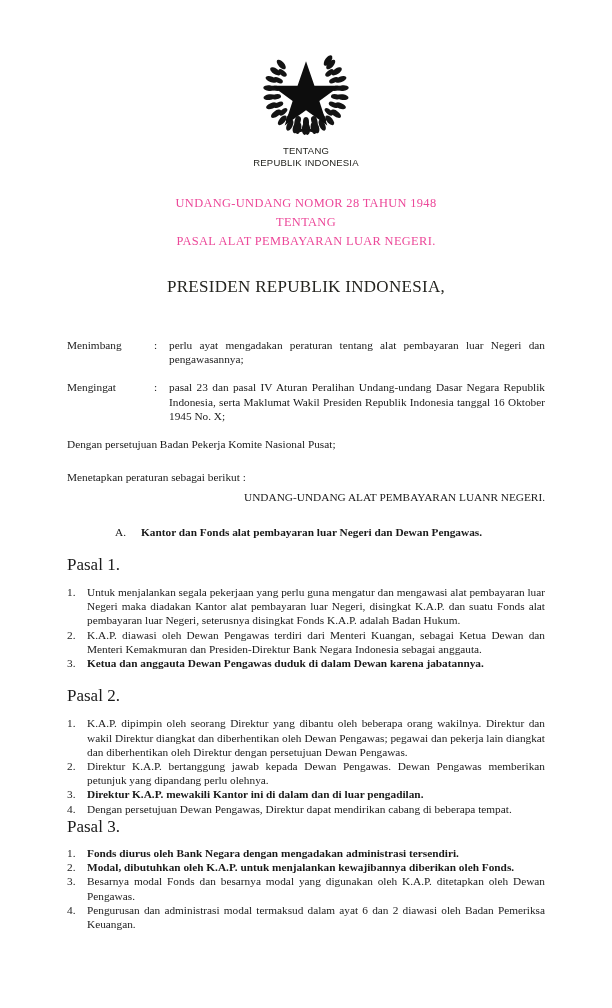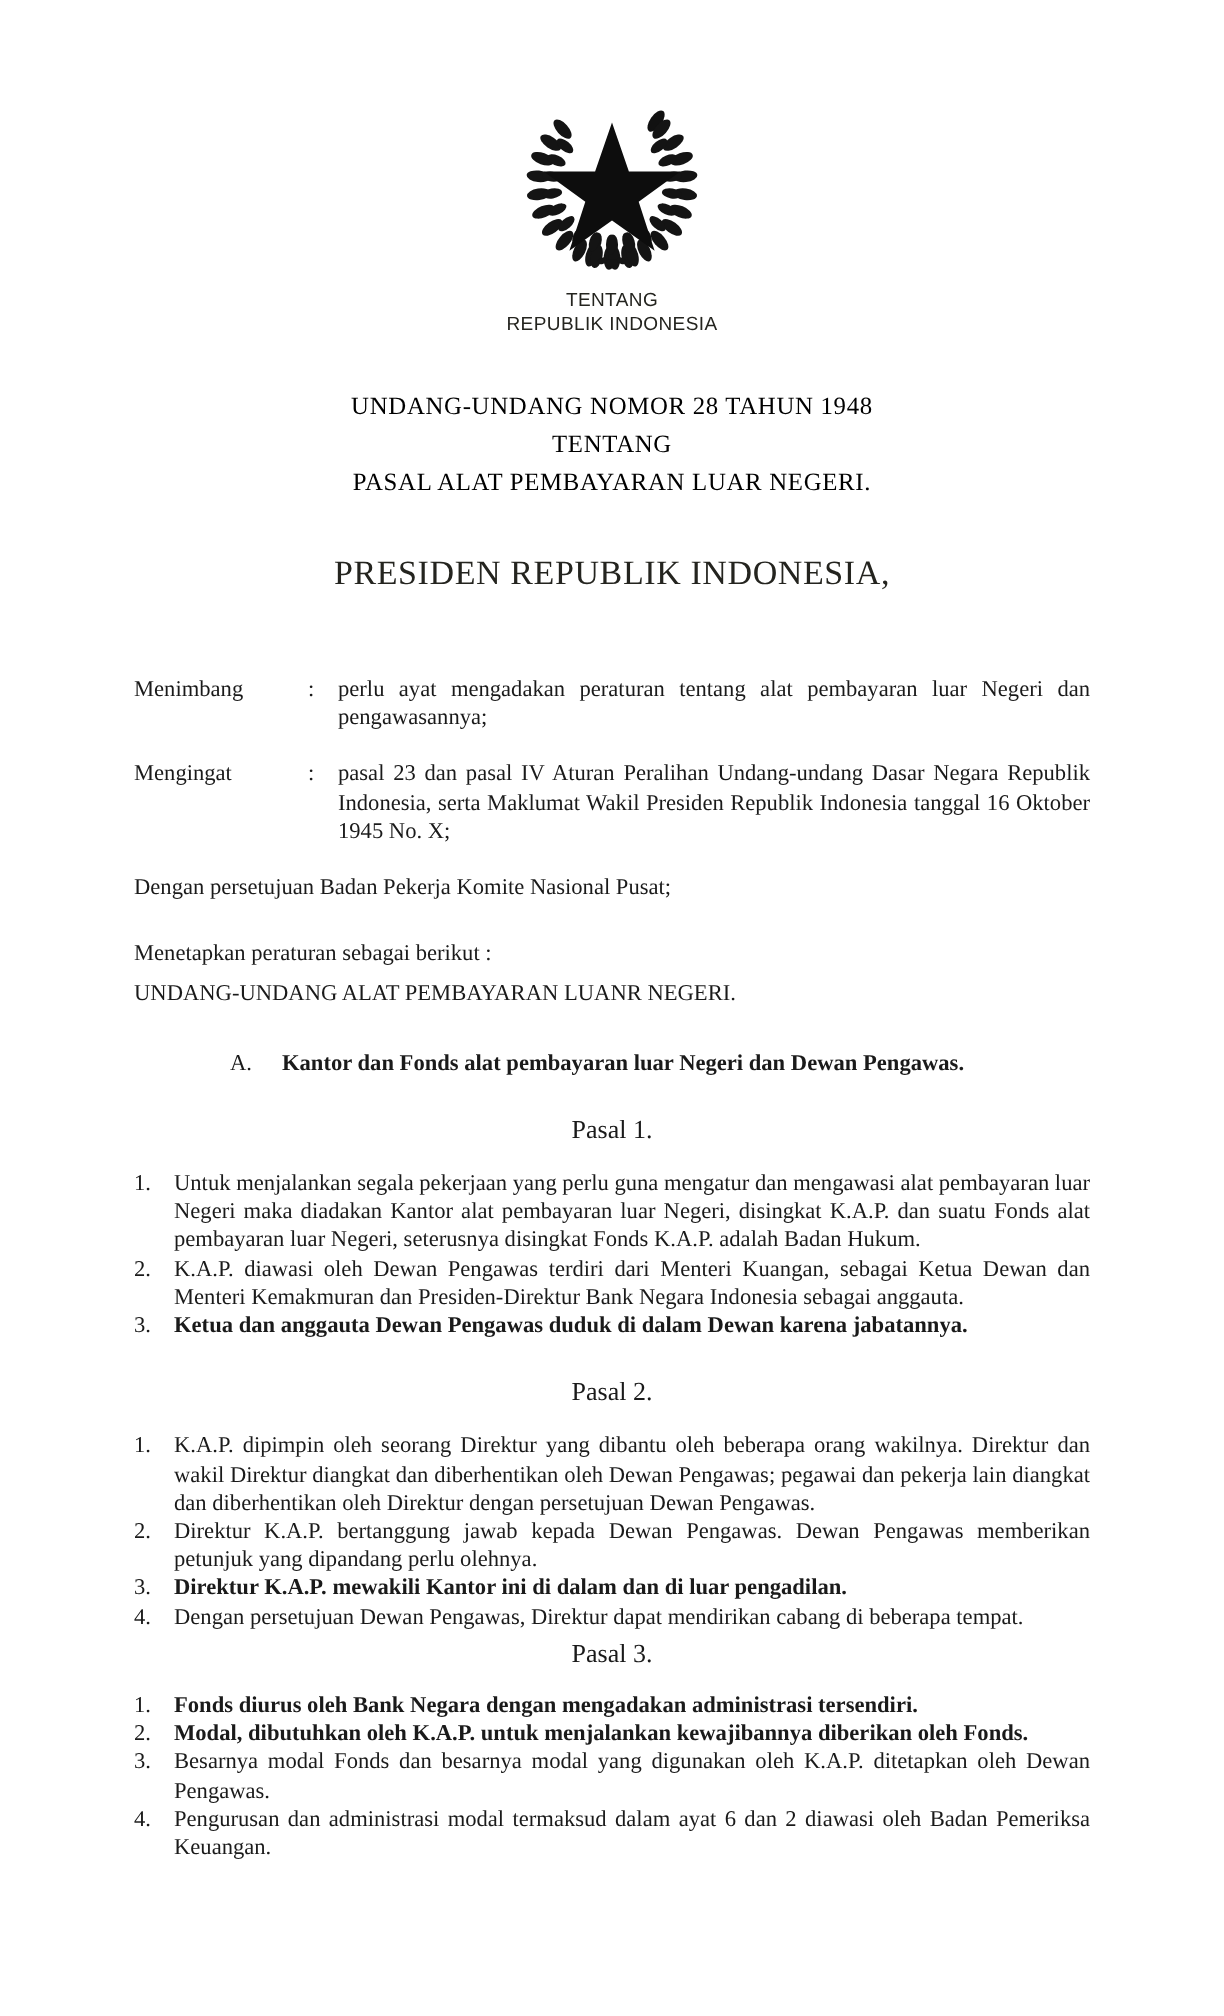--- a/index.html
+++ b/index.html
@@ -43,21 +43,21 @@
     font-size: 9.5px;
     line-height: 11.5px;
     letter-spacing: 0.2px;
     color: #24241f;
   }
 
   
   .title-block {
     margin-top: 26px;
     text-align: center;
-    color: #000000;
+    color: #ec4899;
   }
   .title-line {
     font-size: 12.4px;
     line-height: 19px;
     letter-spacing: 0.35px;
   }
   .subject-line {
     margin-top: 26px;
     text-align: center;
     font-size: 17px;
@@ -103,34 +103,34 @@
   }
 
   
   .para {
     font-size: 11.3px;
     line-height: 14.2px;
     text-align: left;
   }
   .para.gap-top-a { margin-top: 13px; }
   .para.gap-top-b { margin-top: 19px; }
-  .para.tight     { margin-top: 6px; }
+  .para.tight     { margin-top: 6px; text-align: right; }
 
   
   .centered-heading {
     text-align: center;
     font-size: 11.4px;
     line-height: 14.2px;
     letter-spacing: 0.3px;
   }
   .memutuskan { margin-top: 19px; }
 
   .pasal-heading {
-    text-align: center;
-    font-size: 13px;
+    text-align: left;
+    font-size: 17px;
     line-height: 14.2px;
     margin-top: 19px;
     margin-bottom: 13px;
   }
   .pasal-heading.tight-above { margin-top: 4px; }
   .pasal-heading.tight-below { margin-bottom: 12px; }
 
   
   .letter-item {
     display: flex;

